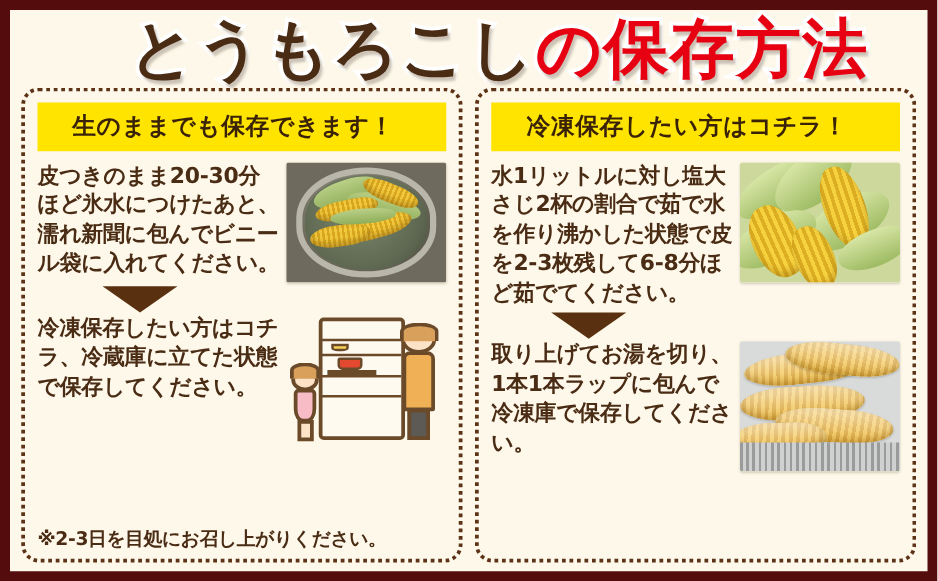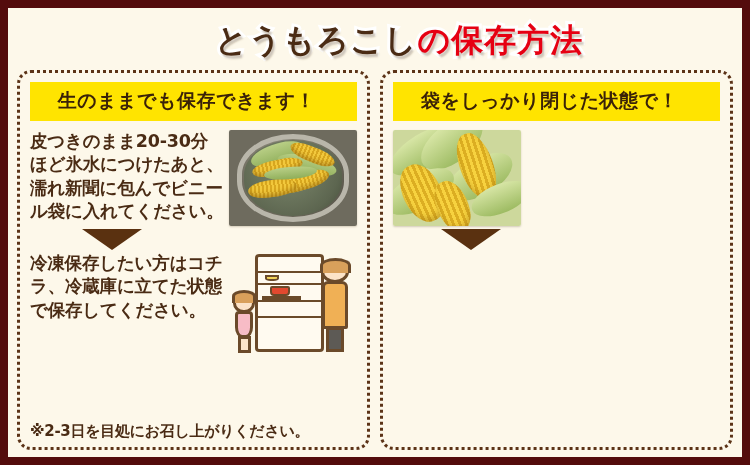--- a/index.html
+++ b/index.html
@@ -29,21 +29,21 @@
 
   
   .title-bar {
     height: 62px;
     display: flex;
     align-items: center;
     justify-content: center;
     padding-top: 2px;
   }
   .title {
-    font-size: 32px;
+    font-size: 52px;
     font-weight: bold;
     letter-spacing: 1px;
     line-height: 1;
     white-space: nowrap;
     -webkit-text-stroke: 6px #FFFFFF;
     paint-order: stroke fill;
     text-shadow: 2px 3px 2px rgba(140,120,90,0.45);
     margin-left: 48px;
   }
   .t-dark { color: #4A2B14; }
@@ -301,41 +301,55 @@
             </div>
           </div>
         </div>
 
         <div class="footnote">※2-3日を目処にお召し上がりください。</div>
       </div>
 
       <div class="panel">
 
         <div class="banner">
-          <span class="banner-text">袋をしっかり閉じた状態で！</span>
+          <span class="banner-text">冷凍保存したい方はコチラ！</span>
         </div>
 
         <div class="step">
+          <div class="step-text">水1リットルに対し塩大さじ2杯の割合で茹で水を作り沸かした状態で皮を2-3枚残して6-8分ほど茹でてください。</div>
           <div class="media">
             <div class="corn-photo">
               <div class="lf" style="left:-6%;top:4%;width:60%;height:34%;transform:rotate(-32deg);"></div>
               <div class="lf" style="left:18%;top:-6%;width:56%;height:40%;transform:rotate(-38deg);"></div>
               <div class="lf" style="left:40%;top:30%;width:56%;height:38%;transform:rotate(-30deg);"></div>
               <div class="lf" style="left:-8%;top:46%;width:58%;height:36%;transform:rotate(-28deg);"></div>
               <div class="cb" style="left:8%;top:34%;width:30%;height:62%;transform:rotate(-26deg);"></div>
               <div class="cb" style="left:52%;top:2%;width:26%;height:70%;transform:rotate(-20deg);"></div>
               <div class="cb" style="left:34%;top:52%;width:24%;height:54%;transform:rotate(-24deg);"></div>
               <div class="lf" style="left:60%;top:56%;width:48%;height:30%;transform:rotate(-22deg);"></div>
             </div>
           </div>
         </div>
 
         <div class="arrow-wrap right">
           <div class="arrow"></div>
         </div>
 
+        <div class="step">
+          <div class="step-text">取り上げてお湯を切り、1本1本ラップに包んで冷凍庫で保存してください。</div>
+          <div class="media tall">
+            <div class="freezer-photo">
+              <div class="wrapcob" style="left:2%;top:8%;width:76%;height:24%;transform:rotate(-6deg);"></div>
+              <div class="wrapcob" style="left:28%;top:2%;width:72%;height:24%;transform:rotate(6deg);"></div>
+              <div class="wrapcob" style="left:0%;top:34%;width:78%;height:26%;transform:rotate(-3deg);"></div>
+              <div class="wrapcob" style="left:22%;top:52%;width:74%;height:26%;transform:rotate(4deg);"></div>
+              <div class="wrapcob" style="left:-4%;top:62%;width:58%;height:22%;transform:rotate(-2deg);"></div>
+              <div class="grate"></div>
+            </div>
+          </div>
+        </div>
 
         <div class="footnote"></div>
       </div>
 
     </div>
   </div>
 </div>
 
 </body></html>

